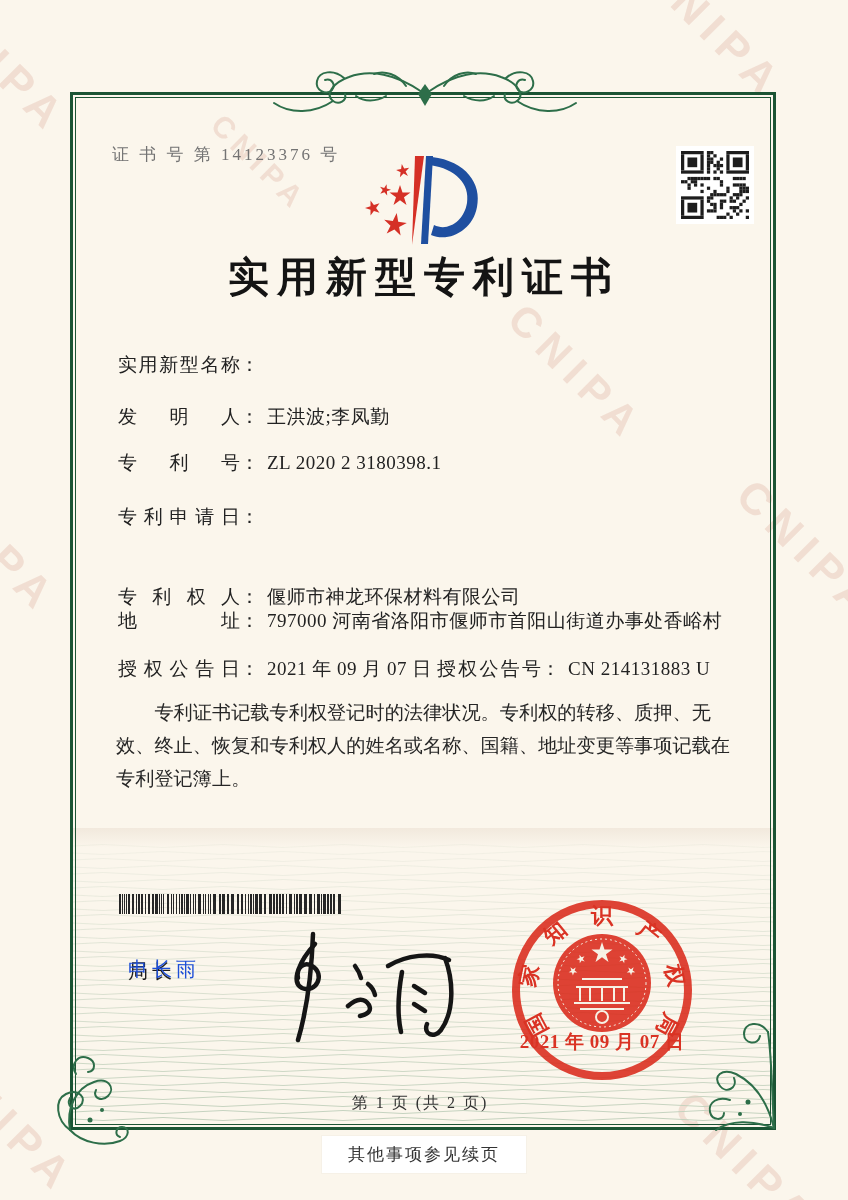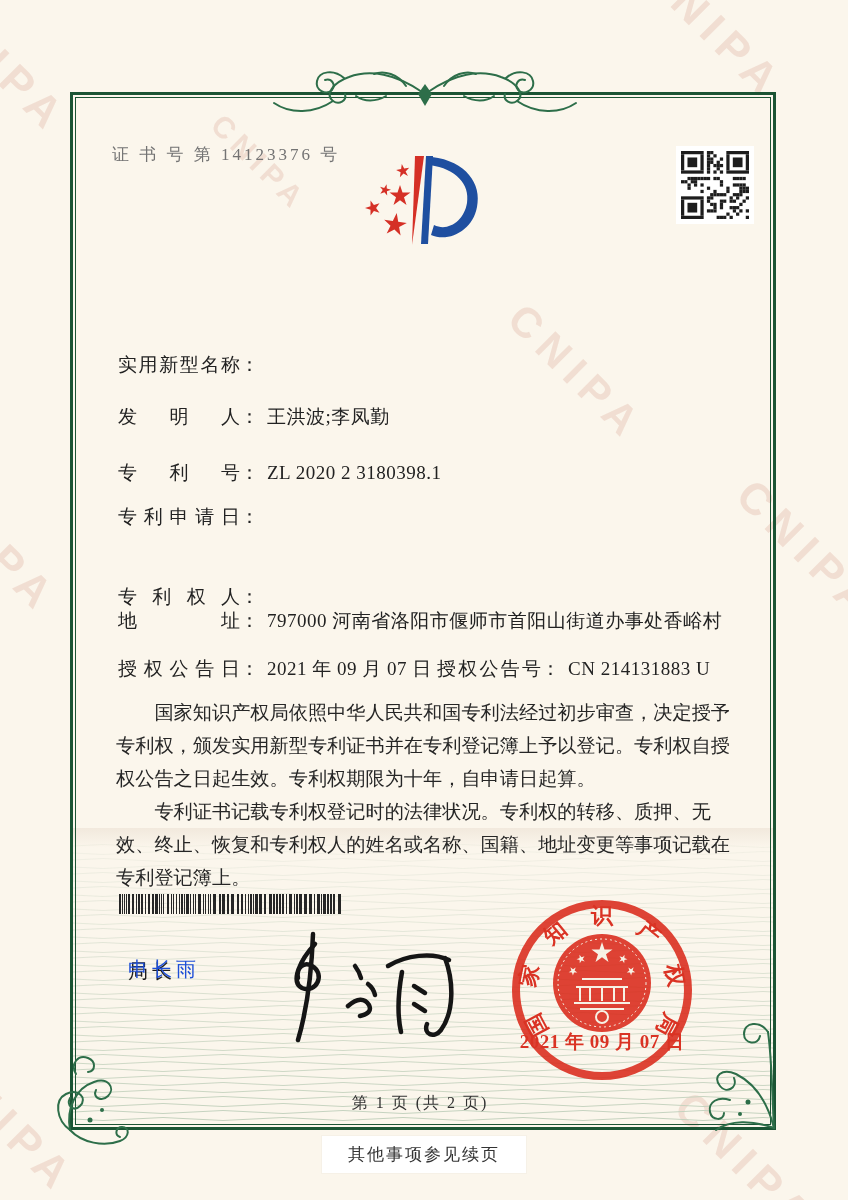--- a/index.html
+++ b/index.html
@@ -28,21 +28,21 @@
   .qr-wrap{position:absolute;left:676px;top:146px;width:78px;height:78px;background:#fff;
       display:flex;align-items:center;justify-content:center;}
 
   .title{position:absolute;left:0;right:0;top:250px;margin:0;text-align:center;
       font-size:41px;font-weight:700;letter-spacing:8px;color:#141414;}
 
   .row{position:absolute;left:118px;display:flex;align-items:baseline;font-size:19px;color:#222;}
   .row .flabel{display:inline-block;width:122px;text-align:justify;text-align-last:justify;}
   .row .colon{margin-right:8px;}
   .row .fvalue{letter-spacing:0.5px;}
-  .r0{top:352px}.r1{top:404px}.r2{top:460px}.r3{top:504px}.r4{top:584px}.r5{top:608px}.r6{top:656px}
+  .r0{top:352px}.r1{top:404px}.r2{top:450px}.r3{top:504px}.r4{top:584px}.r5{top:608px}.r6{top:656px}
   .grp2{position:absolute;left:319px;top:0;display:flex;align-items:baseline;white-space:nowrap;}
   .grp2 .flabel{width:104px;}
 
   .body-text{position:absolute;left:116px;top:696px;width:620px;font-size:19.2px;
       line-height:1.72;color:#262626;}
   .body-text p{margin:0;text-indent:2em;}
 
   .barcode{position:absolute;left:119px;top:894px;height:20px;display:flex;align-items:stretch;}
   .barcode b{display:block;height:100%;}
 
@@ -290,20 +290,21 @@
         <rect x="14" y="19" width="1" height="1" fill="#1d1d1d"></rect>
         <rect x="17" y="19" width="1" height="1" fill="#1d1d1d"></rect>
         <rect x="11" y="20" width="1" height="1" fill="#1d1d1d"></rect>
         <rect x="12" y="20" width="1" height="1" fill="#1d1d1d"></rect>
         <rect x="13" y="20" width="1" height="1" fill="#1d1d1d"></rect>
         <rect x="15" y="20" width="1" height="1" fill="#1d1d1d"></rect>
         <rect x="20" y="20" width="1" height="1" fill="#1d1d1d"></rect>
       </svg>
   </div>
 
+  <h1 class="title">实用新型专利证书</h1>
 
   <div class="row r0">
     <span class="flabel">实用新型名称</span>
       <span class="colon">：</span>
   </div>
   <div class="row r1">
     <span class="flabel">发明人</span>
       <span class="colon">：</span>
     <span class="fvalue">王洪波;李凤勤</span>
   </div>
@@ -312,39 +313,39 @@
       <span class="colon">：</span>
     <span class="fvalue">ZL 2020 2 3180398.1</span>
   </div>
   <div class="row r3">
     <span class="flabel">专利申请日</span>
       <span class="colon">：</span>
   </div>
   <div class="row r4">
     <span class="flabel">专利权人</span>
       <span class="colon">：</span>
+    <span class="fvalue">偃师市神龙环保材料有限公司</span>
   </div>
   <div class="row r5">
     <span class="flabel">地址</span>
       <span class="colon">：</span>
     <span class="fvalue">797000 河南省洛阳市偃师市首阳山街道办事处香峪村</span>
   </div>
   <div class="row r6">
     <span class="flabel">授权公告日</span>
       <span class="colon">：</span>
     <span class="fvalue">2021 年 09 月 07 日</span>
     <span class="grp2">
       <span class="flabel">授权公告号</span>
         <span class="colon">：</span>
       <span class="fvalue">CN 214131883 U</span>
     </span>
   </div>
 
   <div class="body-text">
-    <p>国家知识产权局依照中华人民共和国专利法经过初步审查，决定授予专利权，颁发实用新型专利证书并在专利登记簿上予以登记。专利权自授权公告之日起生效。专利权期限为十年，自申请日起算。</p>
     <p>专利证书记载专利权登记时的法律状况。专利权的转移、质押、无效、终止、恢复和专利权人的姓名或名称、国籍、地址变更等事项记载在专利登记簿上。</p>
   </div>
 
   <div class="barcode" id="barcode">
       <b style="width: 2px; background: rgb(38, 38, 38);"></b>
       <b style="width: 1px; background: transparent;"></b>
       <b style="width: 1px; background: rgb(38, 38, 38);"></b>
       <b style="width: 1px; background: transparent;"></b>
       <b style="width: 1px; background: rgb(38, 38, 38);"></b>
       <b style="width: 1px; background: transparent;"></b>

